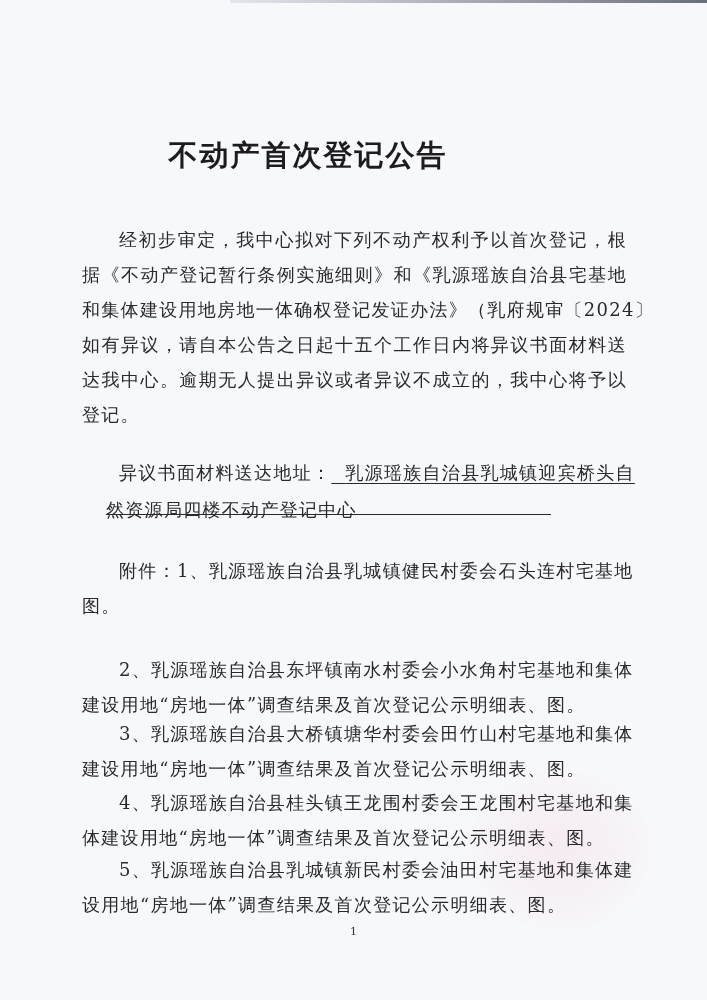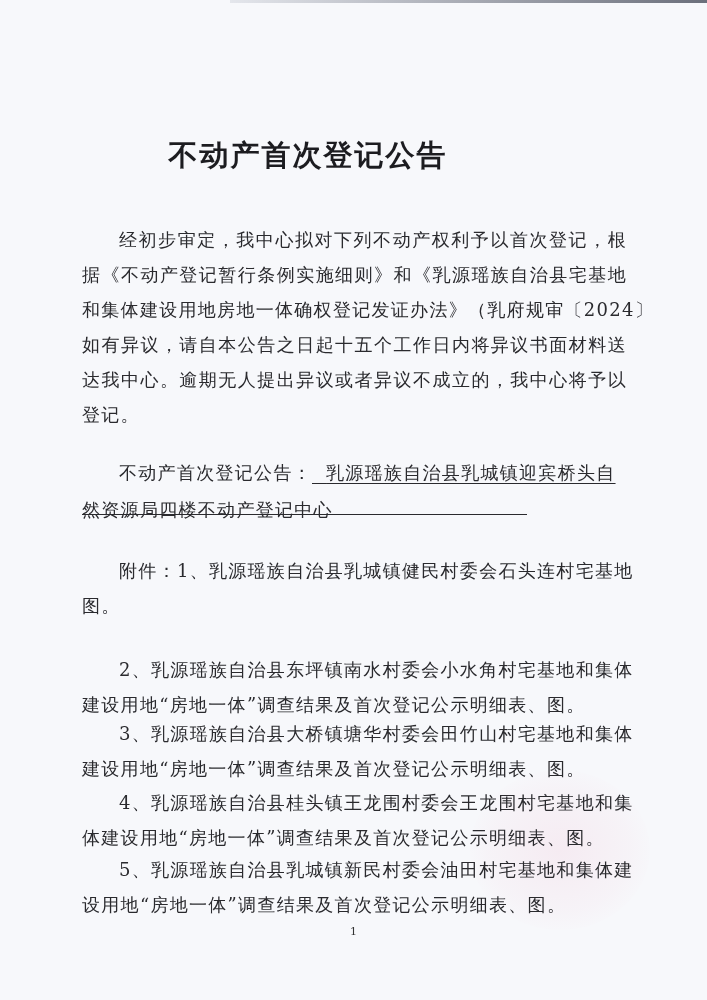--- a/index.html
+++ b/index.html
@@ -106,24 +106,24 @@
     <span class="line indent">经初步审定，我中心拟对下列不动产权利予以首次登记，根</span>
     <span class="line">据《不动产登记暂行条例实施细则》和《乳源瑶族自治县宅基地</span>
     <span class="line">和集体建设用地房地一体确权登记发证办法》（乳府规审〔2024〕</span>
     <span class="line">如有异议，请自本公告之日起十五个工作日内将异议书面材料送</span>
     <span class="line">达我中心。逾期无人提出异议或者异议不成立的，我中心将予以</span>
     <span class="line last">登记。</span>
   </div>
 
   <div class="body-text" style="top:455px;">
     <span class="line indent" style="text-align-last:left;">
-      <span>不动产首次登记公告：</span><span class="u">&nbsp;&nbsp;<span>乳源瑶族自治县乳城镇迎宾桥头自</span></span>
+      <span>异议书面材料送达地址：</span><span class="u">&nbsp;&nbsp;<span>乳源瑶族自治县乳城镇迎宾桥头自</span></span>
     </span>
     <span class="line last" style="margin-top:2px;">
-      <span class="blank-u" style="width:445px;"><span>然资源局四楼不动产登记中心</span></span>
+      <span class="blank-u" style="width:445px;margin-left:24px;"><span>然资源局四楼不动产登记中心</span></span>
     </span>
   </div>
 
 
   <div class="body-text" style="top:553px;">
     <span class="line indent">
       <span>附件：</span><span>1、乳源瑶族自治县乳城镇健民村委会石头连村宅基地</span>
     </span>
     <span class="line last">图。</span>
   </div>

